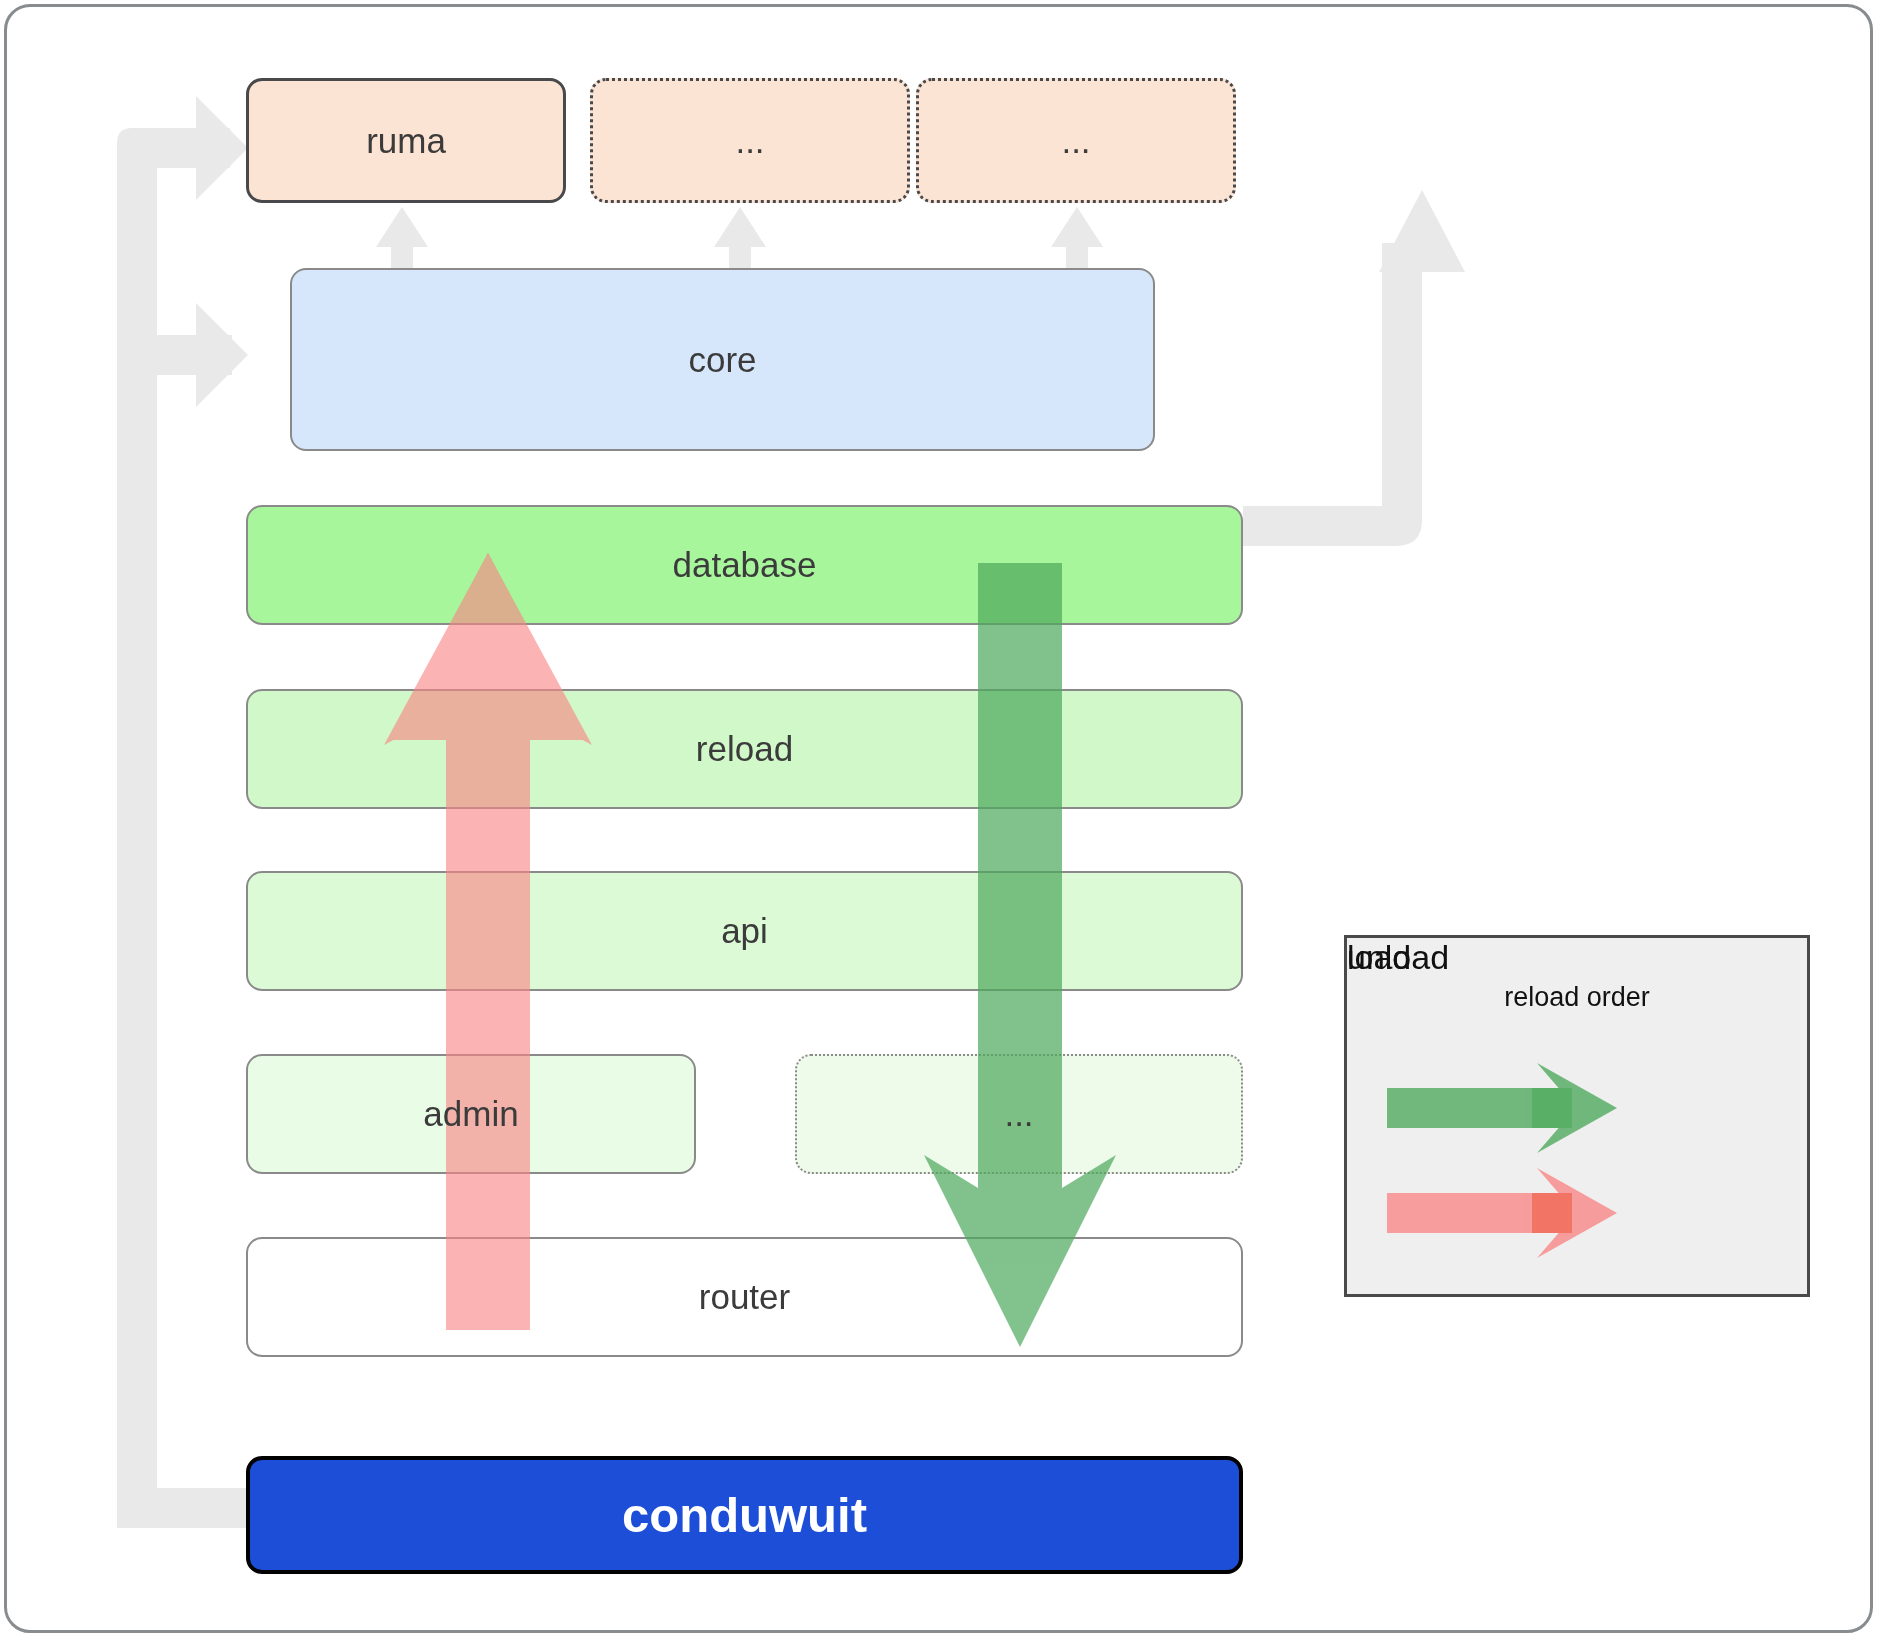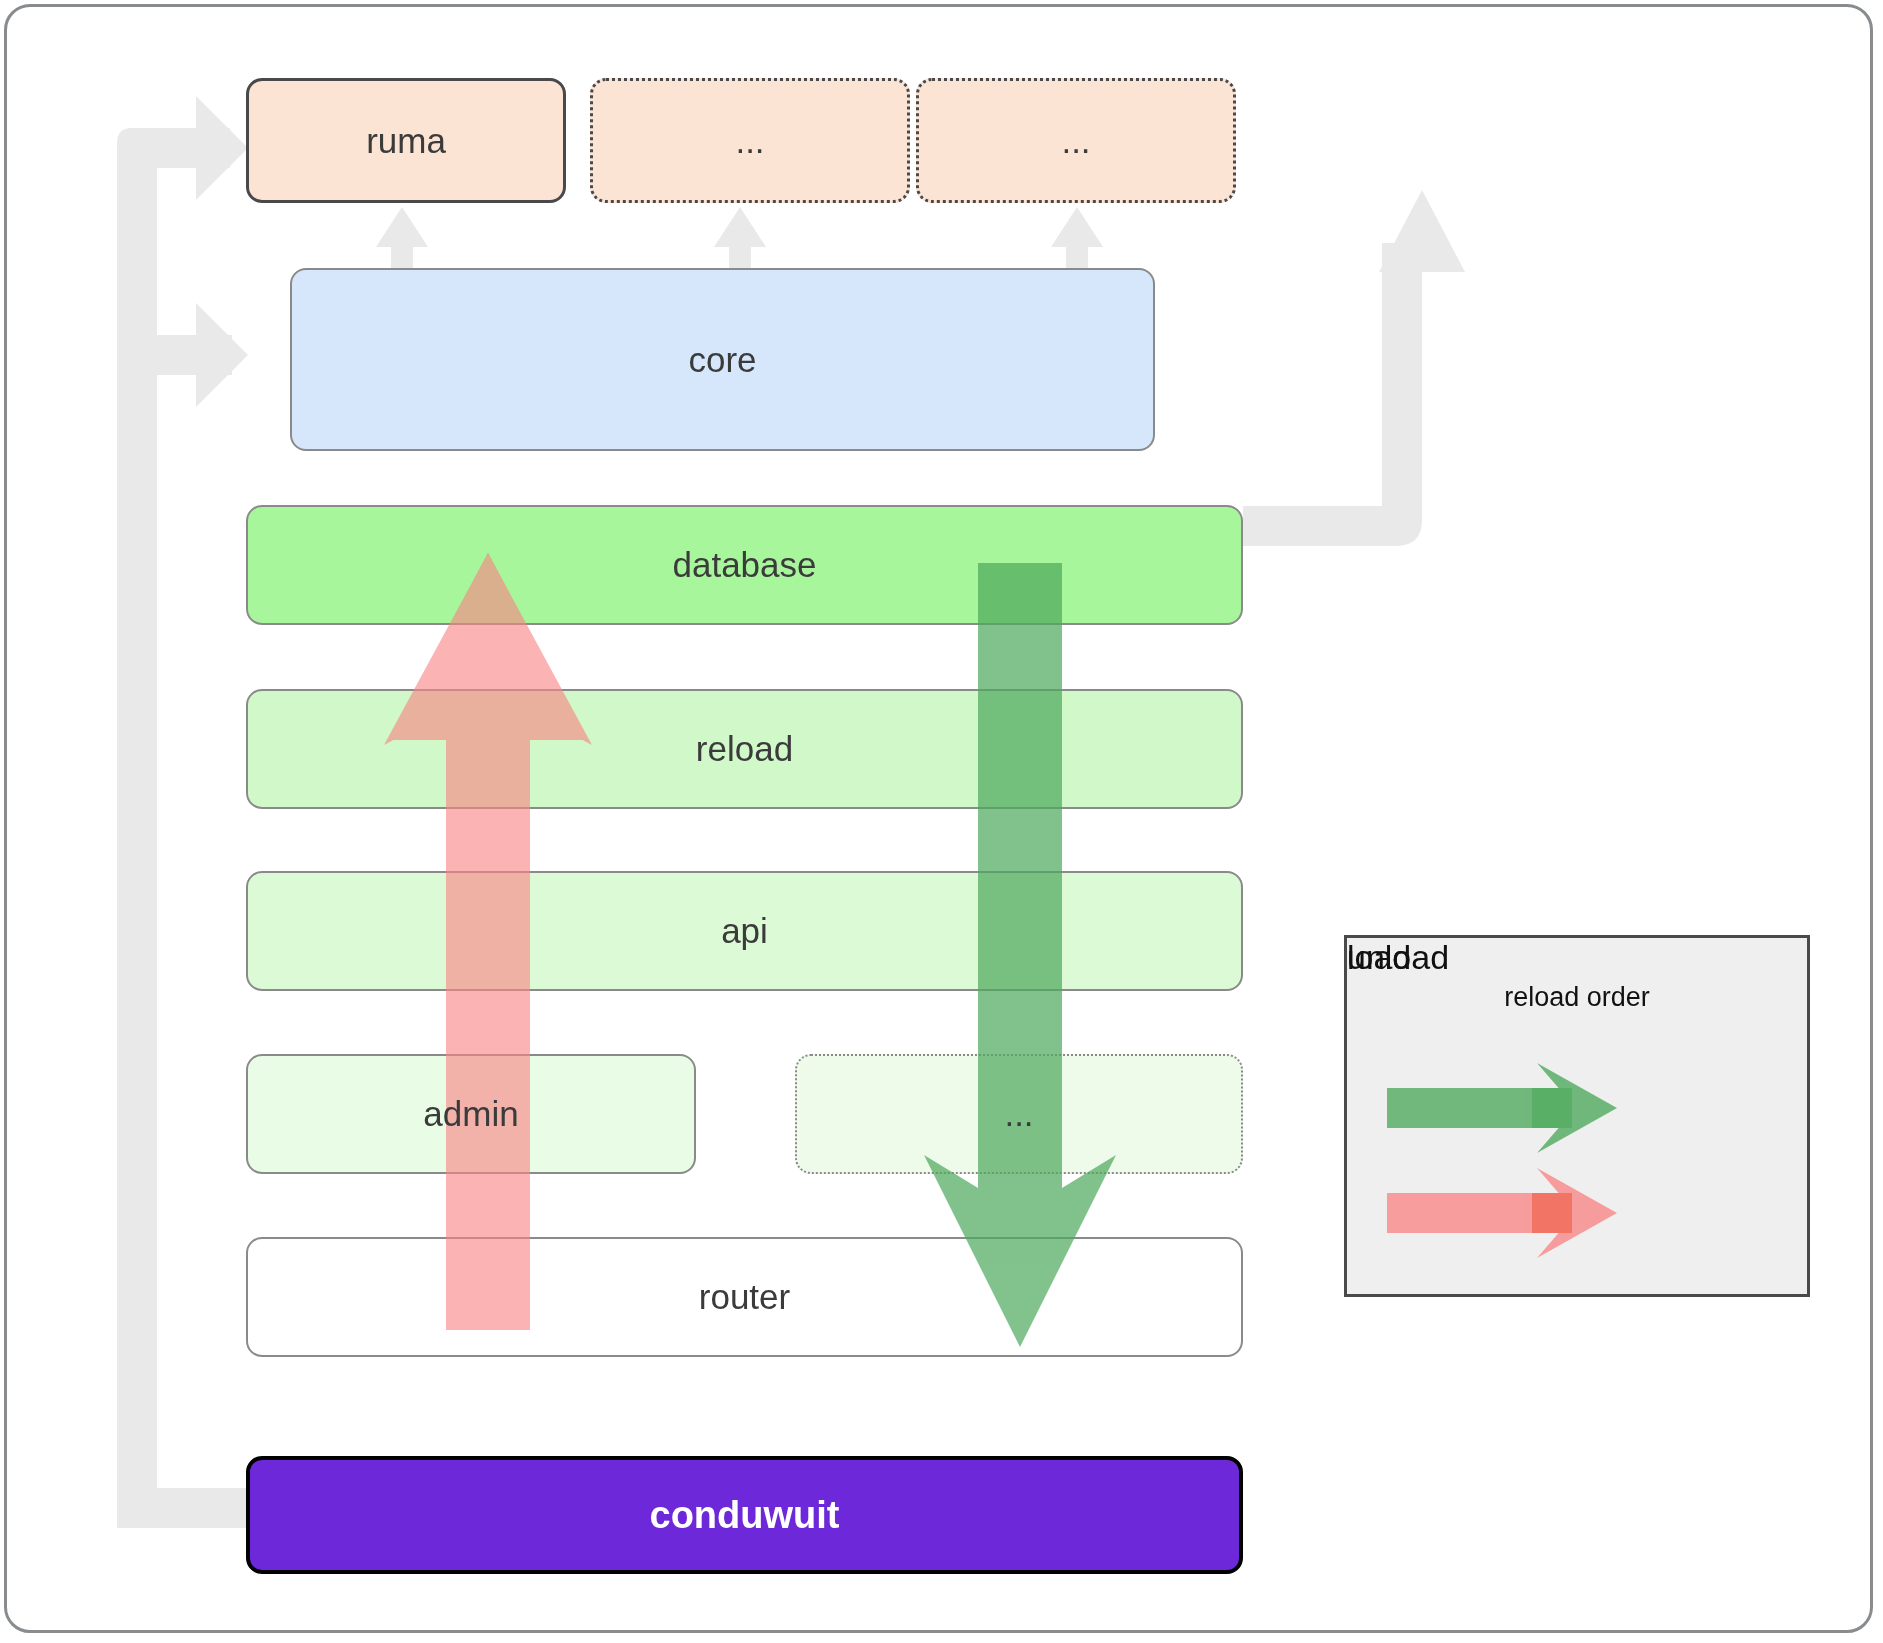--- a/index.html
+++ b/index.html
@@ -58,26 +58,26 @@
   }
   .stackbox.dotted { border-style: dotted; }
   .core { background: #d6e7fb; }
   .database { background: #a7f69b; }
   .service { background: #d0f8c8; }
   .api  { background: #dcfad5; }
   .admin { background: #e9fce5; }
   .dots { background: #eefbea; }
   .router { background: #ffffff; }
   .brand {
-    background: #6d28d9;
+    background: #1d4ed8;
     border: 4px solid #000000;
     border-radius: 16px;
     color: #ffffff;
     font-weight: bold;
-    font-size: 38px;
+    font-size: 49px;
   }
   
   #legend {
     position: absolute;
     left: 1344px; top: 935px;
     width: 466px; height: 362px;
     background: #efefef;
     border: 3px solid #4a4a4a;
     box-sizing: border-box;
   }

